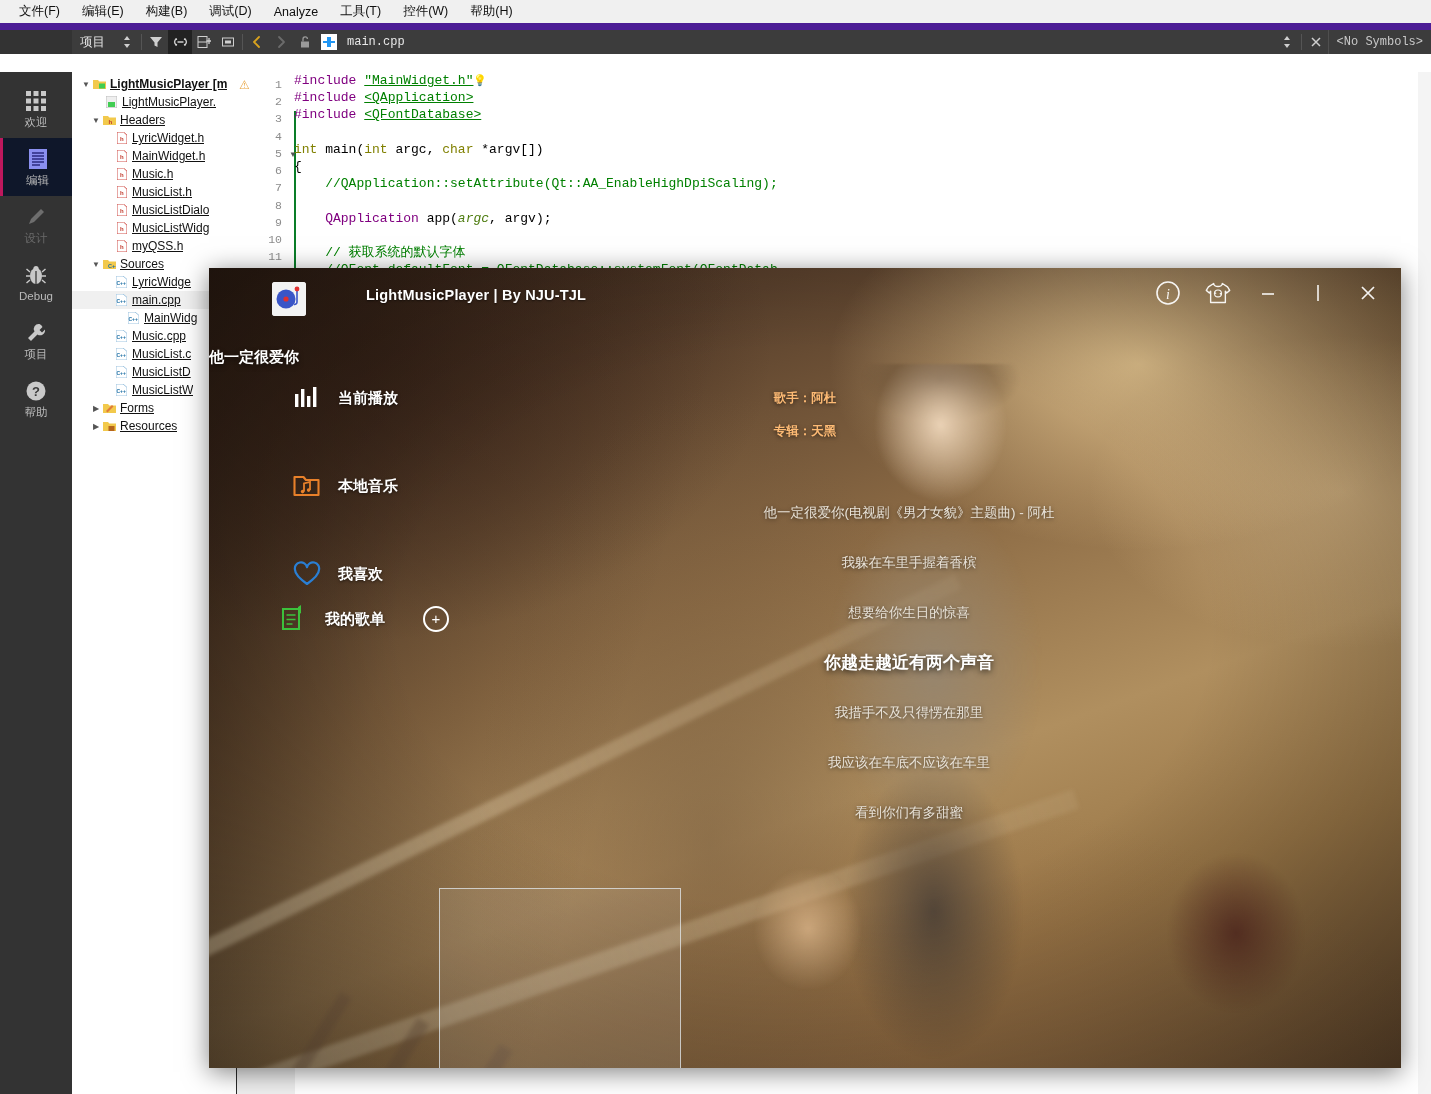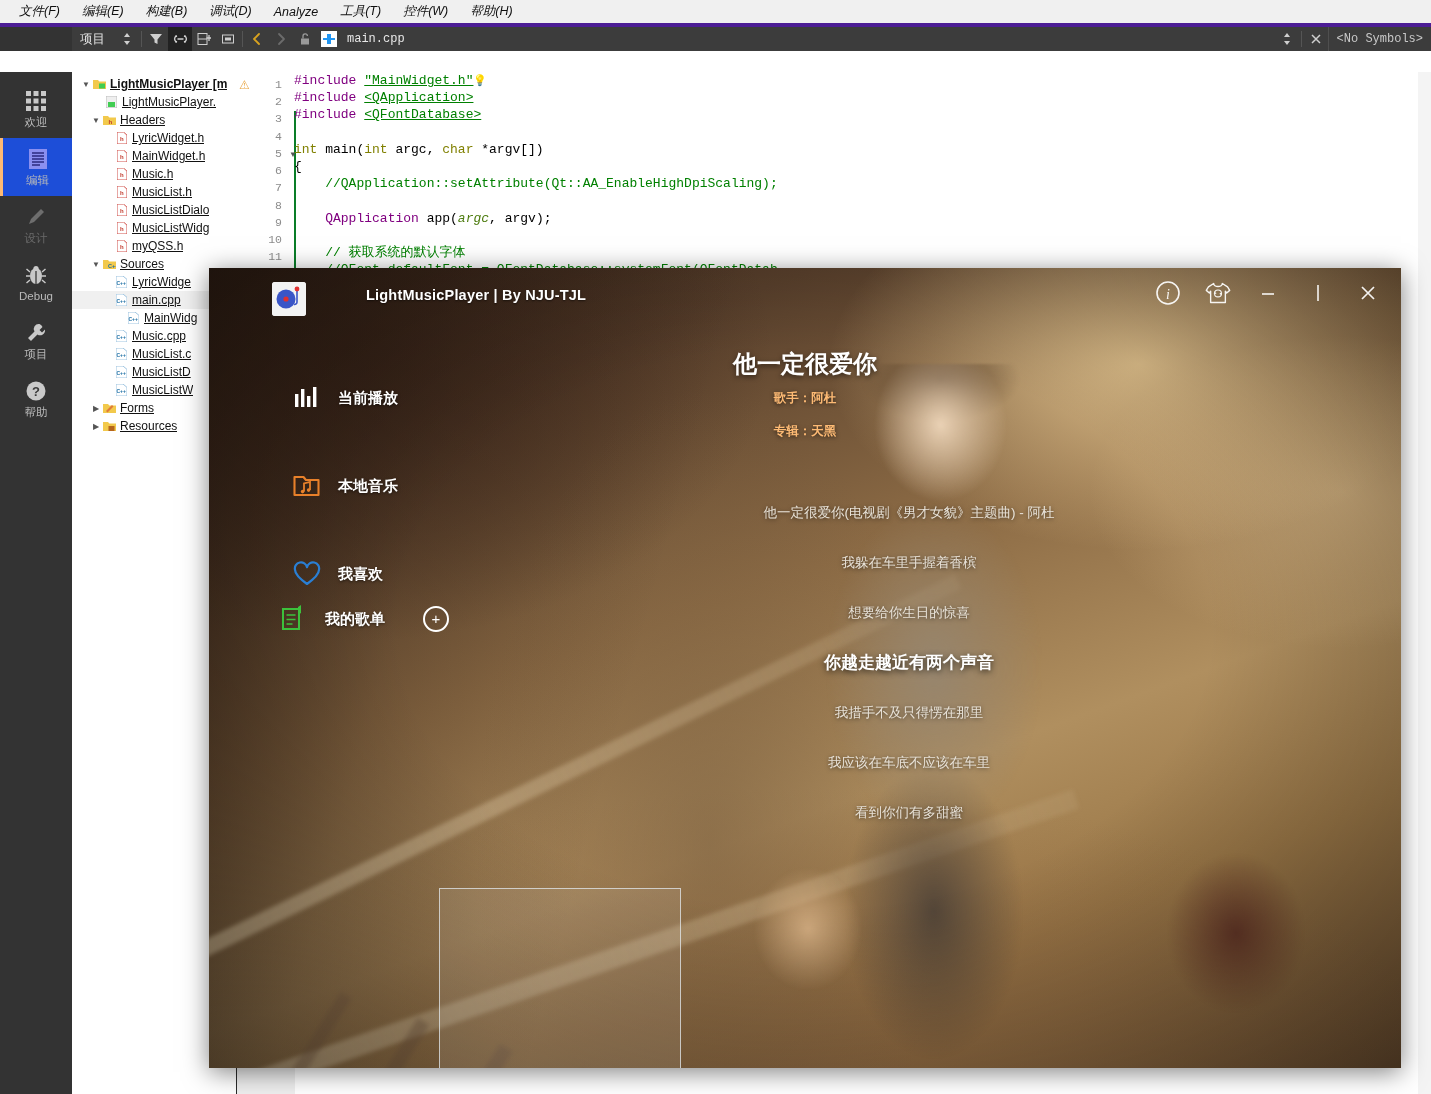--- a/index.html
+++ b/index.html
@@ -18,21 +18,21 @@
   }
   .qt-logo{
     width:15px;height:15px;background:#41cd52;border-radius:2px;
     display:flex;align-items:center;justify-content:center;
     font-size:8px;color:#fff;font-weight:bold;line-height:1;
   }
   .qt-title-text{font-size:12.5px;color:#1b1b1b;}
 
   .qt-menubar{
     height:23px;background:#f0f0f0;display:flex;align-items:center;
-    padding-left:8px;gap:0px;border-bottom:4px solid #4c1d95;font-style:italic;
+    padding-left:8px;gap:0px;border-bottom:7px solid #4c1d95;
   }
   .qt-menu-item{
     font-size:12.5px;color:#101010;padding:3px 11px;cursor:default;white-space:nowrap;
   }
 
   .qt-toolbar{
     height:24px;background:#3c3c3c;display:flex;align-items:center;
     color:#d6d6d6;font-size:12px;
   }
   .tb-left{width:72px;height:100%;background:#333333;}
@@ -50,21 +50,21 @@
   .tb-vline{width:1px;height:24px;background:#4f4f4f;}
 
   .qt-body{position:absolute;top:72px;left:0;right:0;bottom:0;display:flex;}
 
   
   .mode-strip{width:72px;background:#333333;display:flex;flex-direction:column;padding-top:8px;}
   .mode-item{
     height:58px;display:flex;flex-direction:column;align-items:center;justify-content:center;gap:4px;
     color:#b9b9b9;font-size:11.5px;
   }
-  .mode-item.selected{background:#1d4ed8;border-left:3px solid #fdba74;}
+  .mode-item.selected{background:#0f172a;border-left:3px solid #be185d;}
   .mode-item.disabled{color:#6a6a6a;}
   .mode-icon{width:24px;height:24px;display:flex;align-items:center;justify-content:center;}
   .mode-label{font-size:11.5px;line-height:1;}
 
   
   .tree-pane{width:164px;background:#ffffff;padding-top:3px;overflow:hidden;position:relative;}
   .tree-row{
     height:18px;display:flex;align-items:center;font-size:12px;color:#111;white-space:nowrap;
   }
   .tree-row.sel{background:#f0f0f0;}
@@ -160,22 +160,22 @@
   .nav-sep{height:28px;}
   .nav-row-playlist{display:flex;align-items:center;gap:14px;height:46px;}
   .pl-addbtn{width:22px;height:22px;border:2px solid #fff;border-radius:50%;
     display:flex;align-items:center;justify-content:center;color:#fff;font-size:15px;line-height:0;}
 
   
   .pl-panel{position:absolute;left:230px;top:620px;width:240px;height:438px;
     border:1px solid rgba(225,232,238,.75);background:rgba(255,255,255,.09);}
 
   
-  .song-title{position:absolute;left:0;right:0;top:80px;text-align:center;
-    font-size:24px;font-weight:bold;color:#fff;text-shadow:0 2px 5px rgba(0,0,0,.6);}
+  .song-title{position:absolute;left:0;right:0;top:80px;
+    font-size:15px;font-weight:bold;color:#fff;text-shadow:0 2px 5px rgba(0,0,0,.6);}
   .song-meta{position:absolute;left:0;right:0;text-align:center;font-size:12.5px;font-weight:bold;
     color:#fdba74;text-shadow:0 1px 4px rgba(0,0,0,.6);}
   .song-artist{top:122px;}
   .song-album{top:155px;}
 
   
   .lyrics{position:absolute;left:440px;width:520px;top:220px;text-align:center;}
   .lyric-line{height:50px;line-height:50px;font-size:13.5px;color:#e8e2d8;
     text-shadow:0 1px 4px rgba(0,0,0,.55);white-space:nowrap;}
   .lyric-line.current{font-size:17px;font-weight:bold;color:#ffffff;

